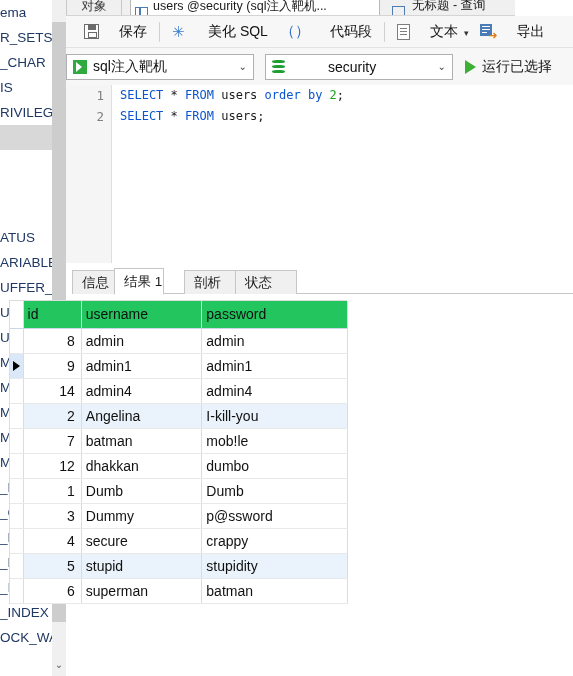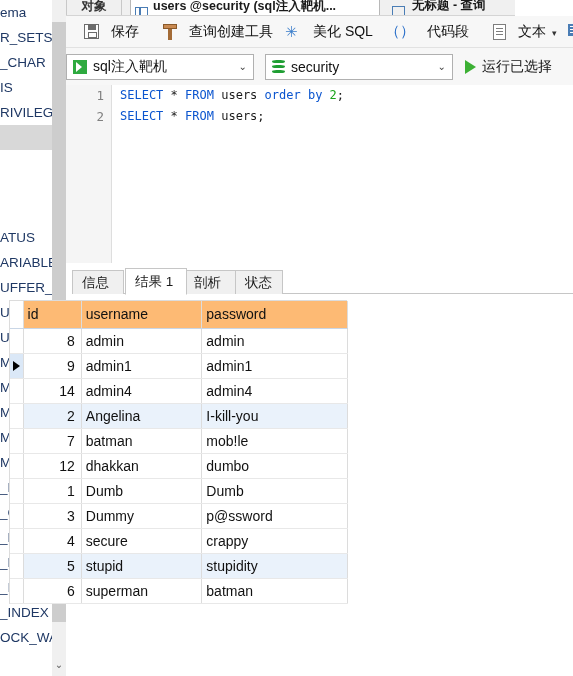--- a/index.html
+++ b/index.html
@@ -70,21 +70,20 @@
   }
 
   
   .tabstrip {
     position: absolute;
     left: 0; top: 0;
     width: 449px; height: 16px;
     background: #f0f0f0;
     border-bottom: 1px solid #d4d4d4;
     overflow: hidden;
-    font-weight: bold;
   }
   .tabstrip .obj-tab {
     position: absolute;
     left: 0px; top: -12px;
     width: 56px; height: 28px;
     background: #f0f0f0;
     border: 1px solid #c8c8c8;
     border-bottom: none;
     font-size: 12.5px;
     color: #333;
@@ -153,21 +152,21 @@
   .tb-btn {
     display: flex;
     align-items: center;
     height: 28px;
     padding: 0 6px;
     font-size: 14px;
     color: #111;
     white-space: nowrap;
     cursor: default;
   }
-  .tb-btn .lbl { margin-left: 12px; }
+  .tb-btn .lbl { margin-left: 20px; }
   .tb-sep {
     width: 1px;
     height: 20px;
     background: #d0d0d0;
     margin: 0 6px;
   }
   .caret-small {
     display: inline-block;
     margin-left: 6px;
     font-size: 9px;
@@ -214,21 +213,21 @@
     height: 26px;
     background: #ffffff;
     border: 1px solid #b0b0b0;
     display: flex;
     align-items: center;
     padding: 0 6px;
     font-size: 14px;
     color: #111;
   }
   .combo.conn { width: 188px; }
-  .combo.db { width: 188px; margin-left: 11px; }
+  .combo.db { width: 188px; margin-left: 11px; gap: 37px; }
   .combo .cbtext { flex: 1; margin-left: 6px; white-space: nowrap; overflow: hidden; }
   .combo .cbcaret { font-size: 10px; color: #444; }
   .ico-conn { width:14px; height:14px; background:#2eaa3f; position:relative; }
   .ico-conn::after{
     content:""; position:absolute; left:3px; top:2px;
     border-left:6px solid #ffffff; border-top:5px solid transparent;
     border-bottom:5px solid transparent;
   }
   .ico-db { width:13px; height:14px; position:relative; }
   .ico-db i { position:absolute; left:0; width:13px; height:3.6px; background:#1f9e33; border-radius:50%/60%; }
@@ -339,21 +338,21 @@
     border-bottom: 1px solid #e8e8e8;
     font-size: 14px;
     color: #111;
     height: 25px;
     padding: 0 4px;
     font-weight: normal;
     overflow: hidden;
     white-space: nowrap;
   }
   .grid th {
-    background: #fdba74;
+    background: #22c55e;
     text-align: left;
     border-bottom: 1px solid #c9d6e6;
     height: 27px;
   }
   .grid th.c-mark, .grid td.c-mark {
     width: 13px; padding: 0;
     background: #ffffff;
     border-right: 1px solid #dcdcdc;
   }
   .grid th.c-mark { background: #ffffff; border-bottom: 1px solid #c9d6e6; }
@@ -426,27 +425,20 @@
 
     <div class="toolbar">
 
       <div class="tb-btn">
         <span class="ico ico-save"></span>
         <span class="lbl">保存</span>
       </div>
 
       <div class="tb-sep"></div>
 
-      <div class="tb-btn">
-        <span class="ico ico-tool">
-          <span class="cap"></span>
-            <span class="stem"></span>
-        </span>
-        <span class="lbl">查询创建工具</span>
-      </div>
 
       <div class="tb-btn">
         <span class="ico ico-wand">✳</span>
         <span class="lbl">美化 SQL</span>
       </div>
 
       <div class="tb-btn">
         <span class="ico-paren">（）</span>
         <span class="lbl">代码段</span>
       </div>
@@ -510,23 +502,23 @@
         <div id="code-lines">
             <div class="row"><span class="sel"><span class="kw">SELECT</span><span class="punc"> </span><span class="star">*</span><span class="punc"> </span><span class="kw">FROM</span><span class="punc"> </span><span class="ident">users</span><span class="punc"> </span><span class="kw">order</span><span class="punc"> </span><span class="kw">by</span><span class="punc"> </span><span class="num">2</span><span class="punc">;</span></span></div>
             <div class="row"><span><span class="kw">SELECT</span><span class="punc"> </span><span class="star">*</span><span class="punc"> </span><span class="kw">FROM</span><span class="punc"> </span><span class="ident">users</span><span class="punc">;</span></span></div>
           </div>
       </div>
     </div>
 
     <div class="restabs">
       <div id="result-tabs">
           <div class="rtab" style="left: 0px; width: 52px;">信息</div>
-          <div class="rtab active" style="left: 53px; width: 62px;">结果 1</div>
+          <div class="rtab active" style="left: 42px; width: 50px;">结果 1</div>
           <div class="rtab" style="left: 112px; width: 52px;">剖析</div>
-          <div class="rtab" style="left: 163px; width: 48px;">状态</div>
+          <div class="rtab" style="left: 163px; width: 62px;">状态</div>
         </div>
     </div>
 
   </div>
 
   <div class="grid">
     <table>
       <thead>
         <tr>
           <th class="c-mark"></th>

